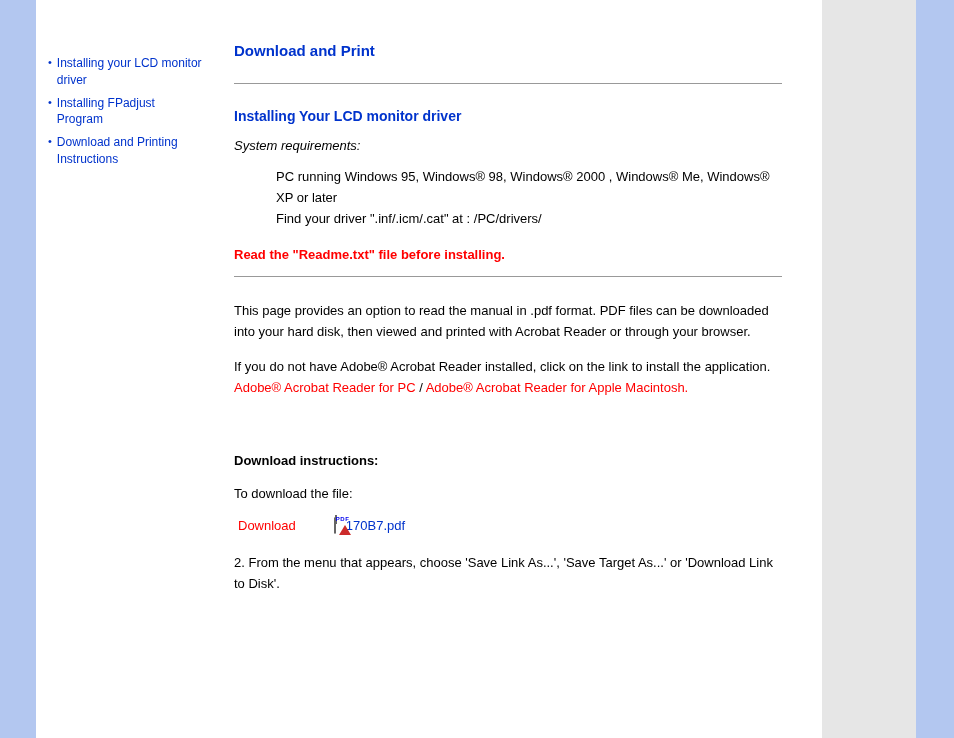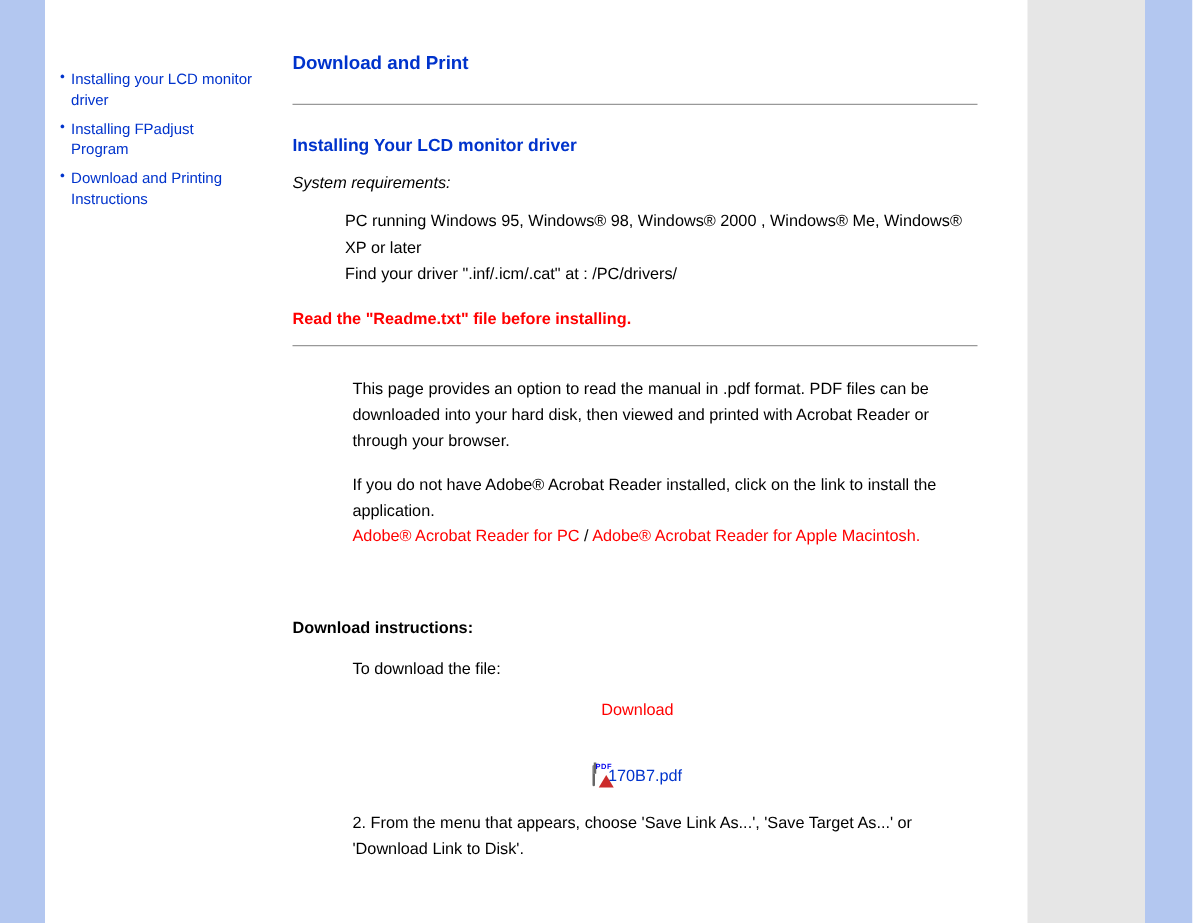--- a/index.html
+++ b/index.html
@@ -86,36 +86,34 @@
     }
     .red-bold {
       color: #ff0000;
       font-weight: bold;
       font-size: 13px;
       margin: 6px 0 14px 0;
     }
     .body-text {
       line-height: 1.6;
       margin-bottom: 14px;
-      margin-left: 48px;
     }
     .red-link {
       color: #ff0000;
       text-decoration: none;
     }
     .blue-link {
       color: #0033cc;
       text-decoration: none;
     }
     .download-row {
       display: flex;
       align-items: center;
       gap: 38px;
       margin: 14px 0 20px 4px;
-      flex-direction: column;
     }
     .download-label {
       color: #ff0000;
       font-size: 13px;
     }
     .pdf-cell {
       display: flex;
       align-items: center;
       gap: 10px;
     }

